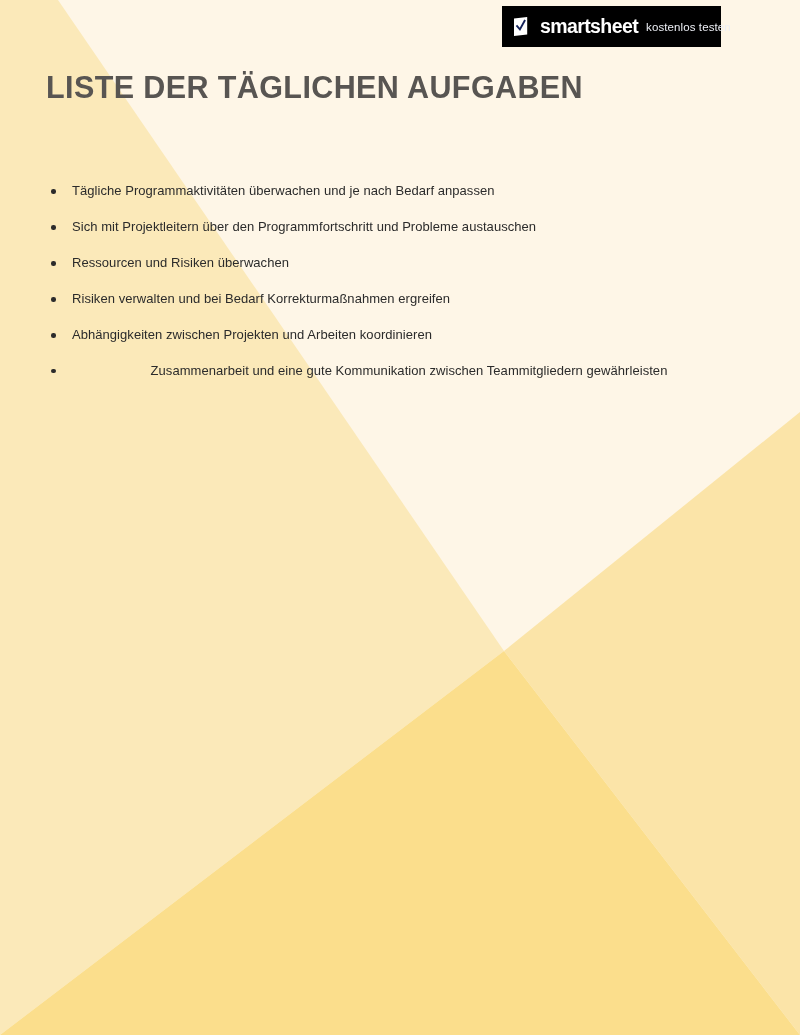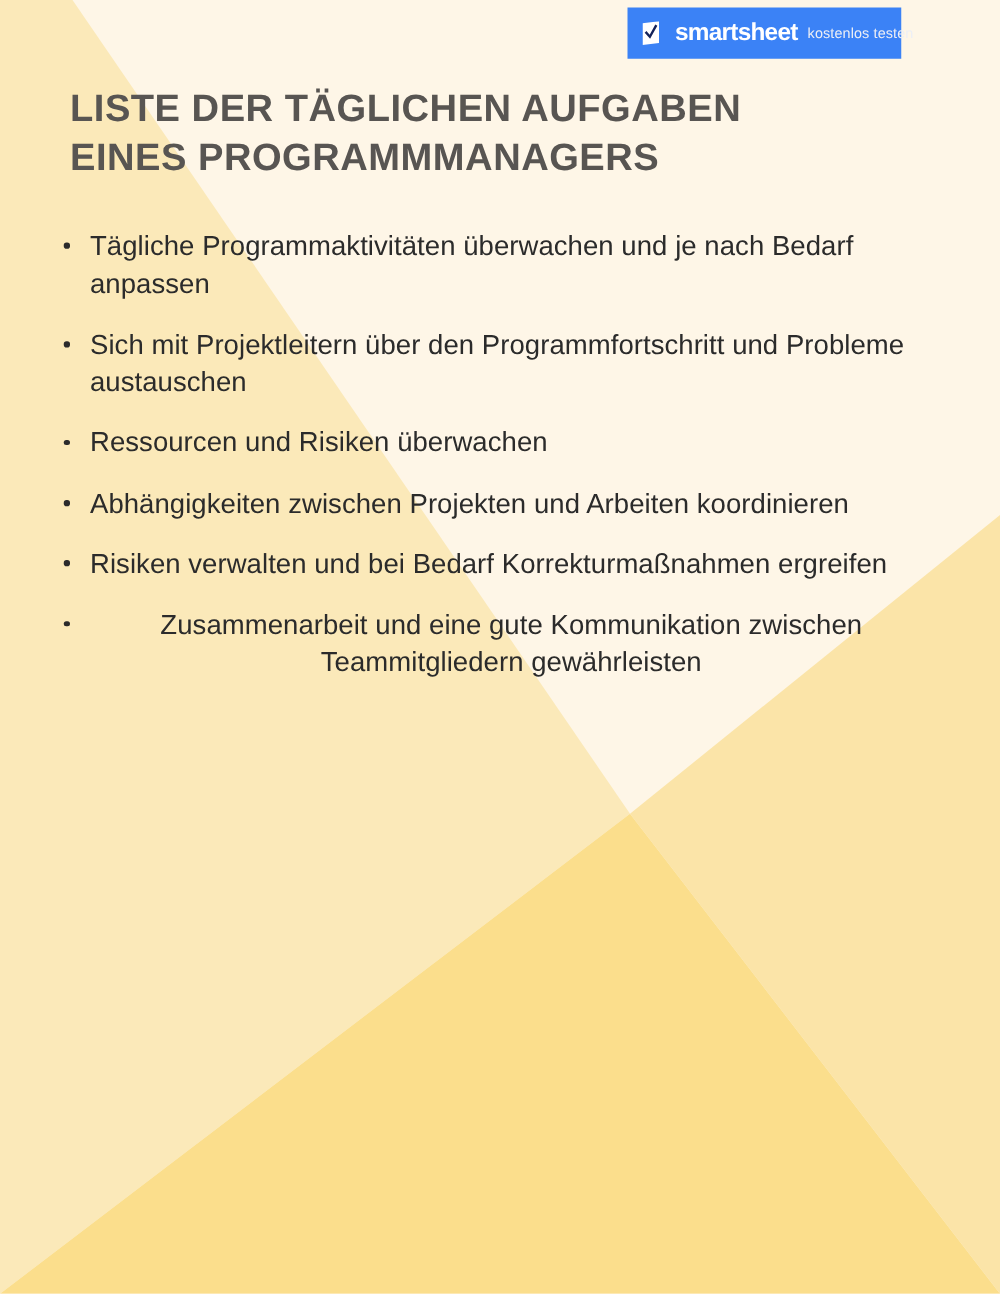--- a/index.html
+++ b/index.html
@@ -34,21 +34,21 @@
     height: 1035px;
   }
 
   
   .logo-badge {
     position: absolute;
     left: 502px;
     top: 6px;
     width: 219px;
     height: 41px;
-    background: #3b82f6;
+    background: #000000;
     display: flex;
     align-items: center;
     padding-left: 12px;
     box-sizing: border-box;
   }
   .logo-mark {
     width: 19px;
     height: 19px;
     flex: 0 0 auto;
     position: relative;
@@ -69,21 +69,21 @@
     letter-spacing: 0.1px;
     line-height: 1;
     white-space: nowrap;
     margin-left: 8px;
     margin-top: 2px;
   }
 
   
   .page-title {
     position: absolute;
-    left: 56px;
+    left: 46px;
     top: 68px;
     width: 700px;
     color: #585552;
     font-size: 30.5px;
     font-weight: 700;
     letter-spacing: 0.4px;
     line-height: 1.28;
     margin: 0;
   }
   .page-title .tline {
@@ -99,21 +99,21 @@
     width: 700px;
     list-style: none;
     margin: 0;
     padding: 0;
   }
   .task-item {
     position: relative;
     padding-left: 26px;
     margin-bottom: 18px;
     color: #2B2B2B;
-    font-size: 22px;
+    font-size: 13px;
     font-weight: 400;
     line-height: 1.38;
     letter-spacing: 0.05px;
   }
   .task-item:last-child {
     margin-bottom: 0;
     text-align: center;
   }
   .task-bullet {
     position: absolute;
@@ -145,43 +145,42 @@
           <path d="M0 1.6 L13.2 0 L13.2 17.4 L0 19 Z" fill="#FFFFFF"></path>
           <path d="M3.1 9.2 L5.9 12.4 L10.6 3.9" fill="none" stroke="#14225A" stroke-width="1.9" stroke-linecap="square"></path>
         </svg>
       </span>
       <span class="logo-wordmark">smartsheet</span>
       <span class="logo-cta">kostenlos testen</span>
     </div>
 
     <h1 class="page-title">
       <span class="tline">LISTE DER TÄGLICHEN AUFGABEN</span>
-      <span class="tline">EINES PROGRAMMMANAGERS</span>
     </h1>
 
     <ul class="task-list">
       <li class="task-item">
         <span class="task-bullet"></span>
         <span>Tägliche Programmaktivitäten überwachen und je nach Bedarf anpassen</span>
       </li>
       <li class="task-item">
         <span class="task-bullet"></span>
         <span>Sich mit Projektleitern über den Programmfortschritt und Probleme austauschen</span>
       </li>
       <li class="task-item">
         <span class="task-bullet"></span>
         <span>Ressourcen und Risiken überwachen</span>
       </li>
       <li class="task-item">
         <span class="task-bullet"></span>
-        <span>Abhängigkeiten zwischen Projekten und Arbeiten koordinieren</span>
+        <span>Risiken verwalten und bei Bedarf Korrekturmaßnahmen ergreifen</span>
       </li>
       <li class="task-item">
         <span class="task-bullet"></span>
-        <span>Risiken verwalten und bei Bedarf Korrekturmaßnahmen ergreifen</span>
+        <span>Abhängigkeiten zwischen Projekten und Arbeiten koordinieren</span>
       </li>
       <li class="task-item">
         <span class="task-bullet"></span>
         <span>Zusammenarbeit und eine gute Kommunikation zwischen Teammitgliedern gewährleisten</span>
       </li>
     </ul>
 
   </div>
 </div>
 

